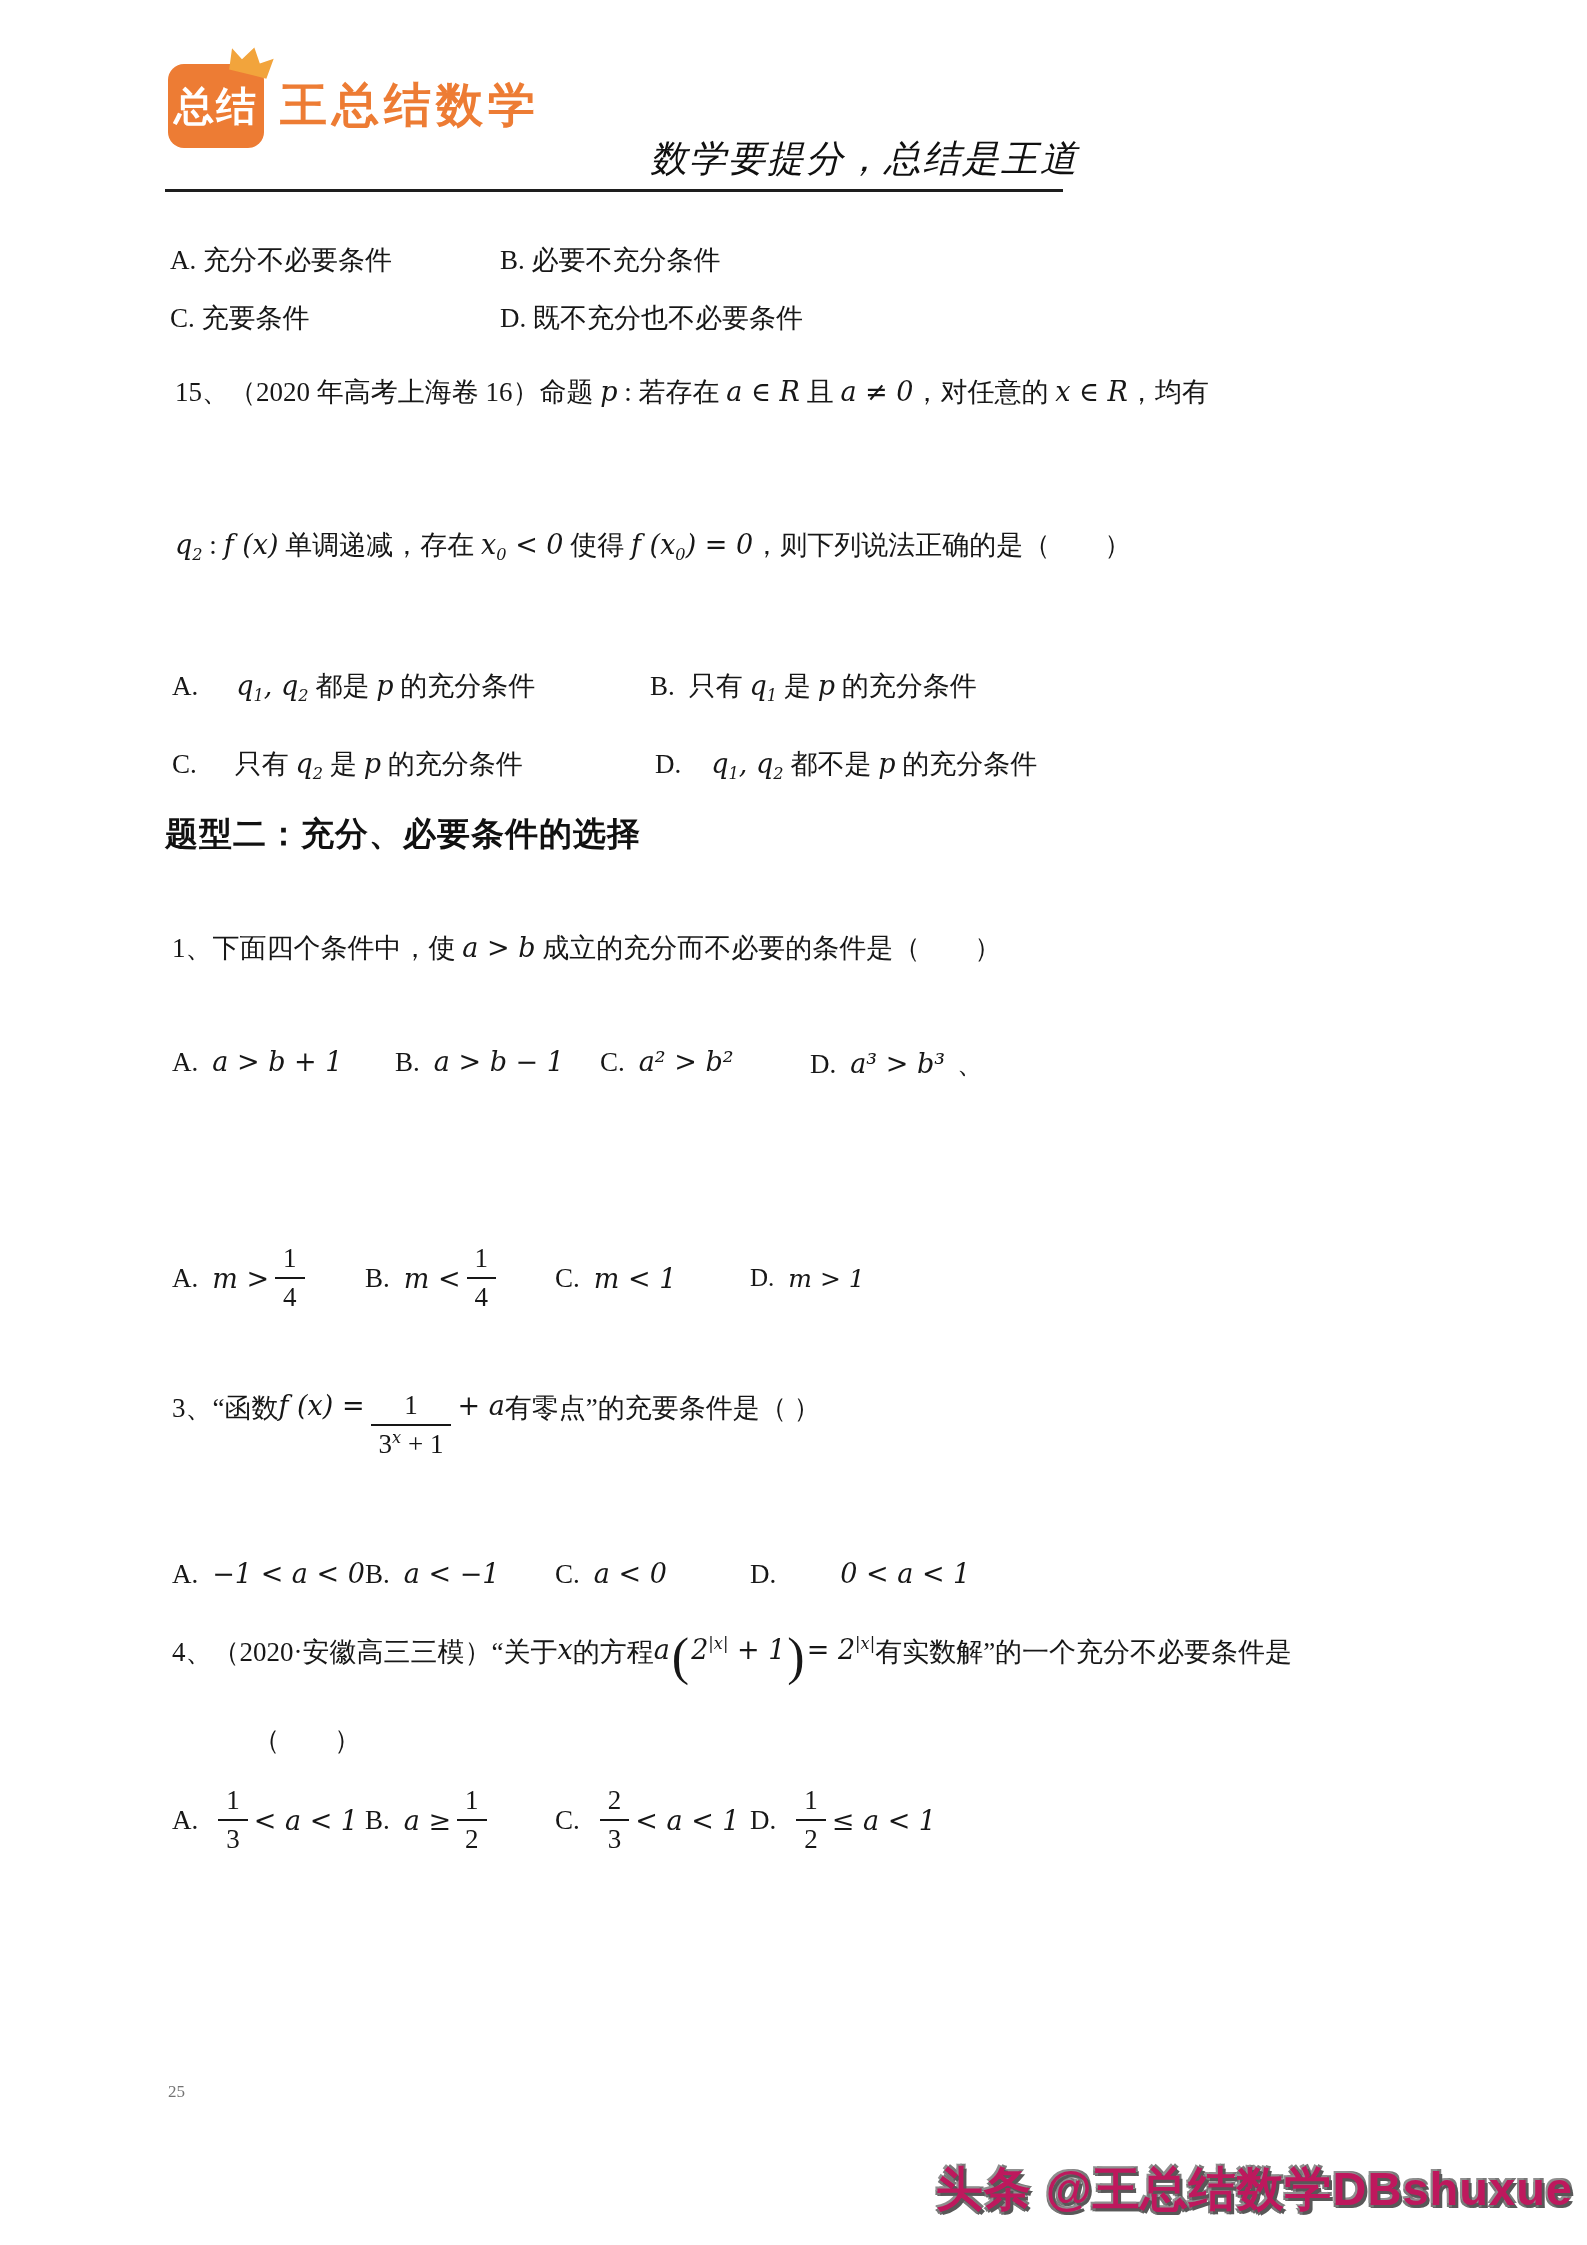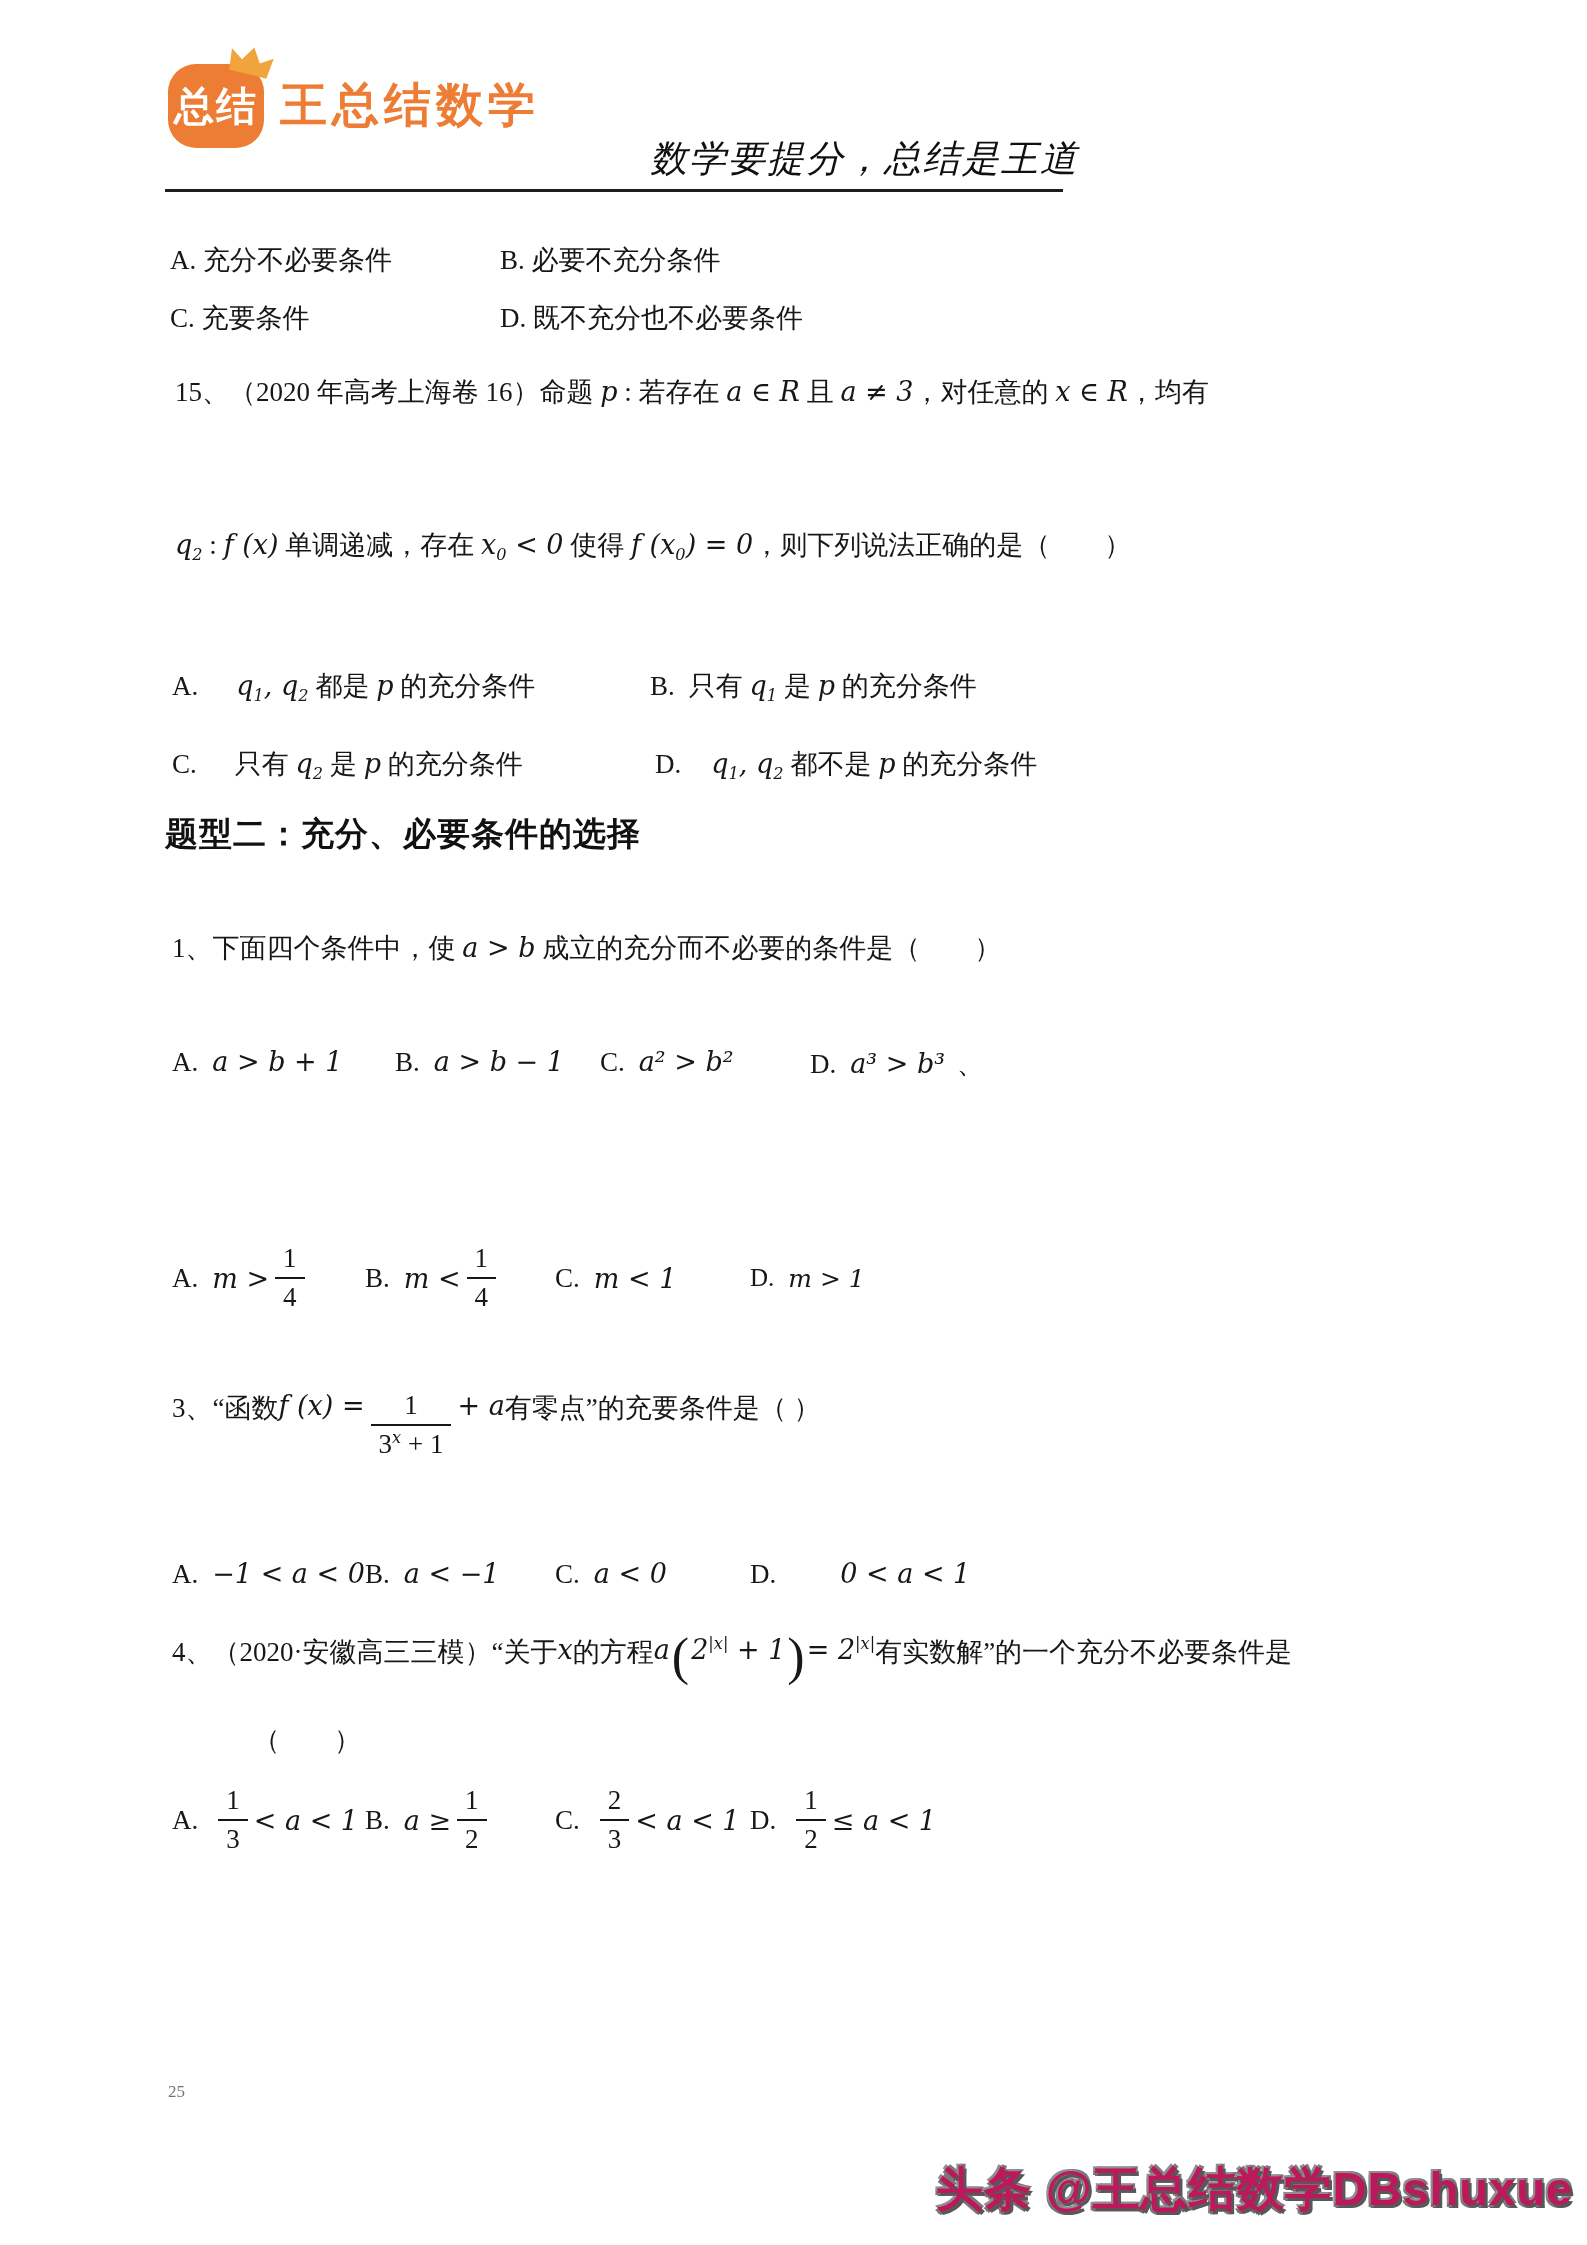--- a/index.html
+++ b/index.html
@@ -5,21 +5,21 @@
   * { box-sizing: border-box; }
   html,body { margin:0; padding:0; background:#ececec; }
   .page {
     position:relative; width:1587px; height:2245px; margin:0 auto;
     background:#ffffff; color:#171717; overflow:hidden;
     font-family:"Liberation Serif", serif;
   }
   
   .badge {
     position:absolute; left:168px; top:64px; width:96px; height:84px;
-    background:#ed7c34; border-radius:28px;
+    background:#ed7c34; border-radius:16px;
     display:flex; align-items:center; justify-content:center;
     font-family:"Liberation Sans", sans-serif; font-weight:bold;
     color:#ffffff; font-size:40px; letter-spacing:2px;
   }
   .crown { position:absolute; left:60px; top:-20px; width:46px; height:34px; transform:rotate(14deg); }
   .brand {
     position:absolute; left:280px; top:74px;
     font-family:"Liberation Sans", sans-serif; font-weight:bold;
     font-size:47px; color:#ed7c34; letter-spacing:5px; white-space:nowrap;
   }
@@ -69,21 +69,21 @@
   <div class="brand">王总结数学</div>
   <div class="slogan">数学要提分，总结是王道</div>
   <div class="hdr-rule"></div>
 
   <div class="opt" style="left:170px;top:196px">A. 充分不必要条件</div>
   <div class="opt" style="left:500px;top:196px">B. 必要不充分条件</div>
   <div class="opt" style="left:170px;top:254px">C. 充要条件</div>
   <div class="opt" style="left:500px;top:254px">D. 既不充分也不必要条件</div>
 
   <div class="line" style="left:175px;top:374px">
-    <span class="t">15、（2020 年高考上海卷 16）命题 </span><span class="m">p</span><span class="t"> : 若存在 </span><span class="m">a ∈ R</span><span class="t"> 且 </span><span class="m">a ≠ 3</span><span class="t">，对任意的 </span><span class="m">x ∈ R</span><span class="t">，均有</span>
+    <span class="t">15、（2020 年高考上海卷 16）命题 </span><span class="m">p</span><span class="t"> : 若存在 </span><span class="m">a ∈ R</span><span class="t"> 且 </span><span class="m">a ≠ 0</span><span class="t">，对任意的 </span><span class="m">x ∈ R</span><span class="t">，均有</span>
   </div>
   <div class="line" style="left:175px;top:527px">
     <span class="m">q</span><sub class="s m">2</sub><span class="t"> : </span><span class="m">f (x)</span><span class="t"> 单调递减，存在 </span><span class="m">x</span><sub class="s m">0</sub><span class="m"> &lt; 0</span><span class="t"> 使得 </span><span class="m">f (x</span><sub class="s m">0</sub><span class="m">) = 0</span><span class="t">，则下列说法正确的是（　　）</span>
   </div>
 
   <div class="opt" style="left:172px;top:622px">
     <span class="lbl lbl-wide">A.</span><span class="m">q</span><sub class="s m">1</sub><span class="m">, q</span><sub class="s m">2</sub><span class="t"> 都是 </span><span class="m">p</span><span class="t"> 的充分条件</span>
   </div>
   <div class="opt" style="left:650px;top:622px">
     <span class="lbl">B.</span><span class="t">只有 </span><span class="m">q</span><sub class="s m">1</sub><span class="t"> 是 </span><span class="m">p</span><span class="t"> 的充分条件</span>

